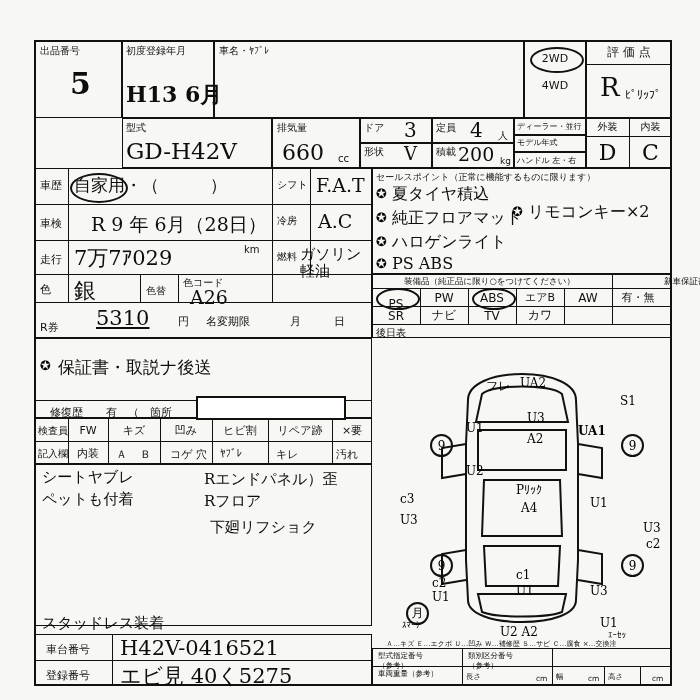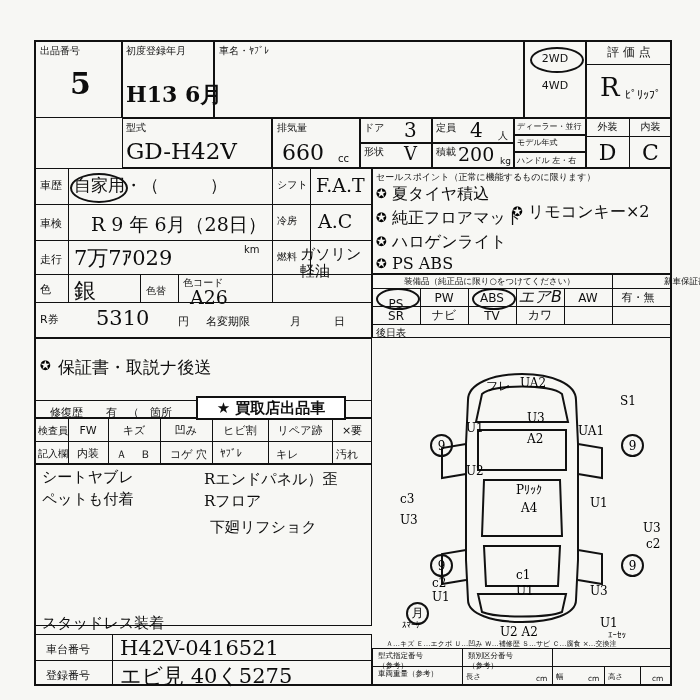--- a/index.html
+++ b/index.html
@@ -109,22 +109,22 @@
   <div class="hline" style="left:34px;top:274px;width:338px;"></div>
   <div class="lbl" style="left:40px;top:282px;font-size:11px;">色</div>
   <div class="hand" style="left:74px;top:276px;font-size:22px;">銀</div>
   <div class="vline" style="left:140px;top:274px;height:28px;"></div>
   <div class="lbl" style="left:146px;top:284px;font-size:10px;">色替</div>
   <div class="vline" style="left:178px;top:274px;height:28px;"></div>
   <div class="lbl" style="left:183px;top:276px;font-size:10px;">色コード</div>
   <div class="hand" style="left:190px;top:286px;font-size:19px;">A26</div>
 
   <div class="hline" style="left:34px;top:302px;width:338px;"></div>
-  <div class="lbl" style="left:40px;top:312px;font-size:11px;">R券</div>
-  <div class="hand" style="left:96px;top:306px;font-size:21px;">5310</div>
+  <div class="lbl" style="left:40px;top:320px;font-size:11px;">R券</div>
+  <div class="hand" style="left:96px;top:306px;font-size:21px;text-decoration:underline;">5310</div>
   <div class="lbl" style="left:178px;top:314px;font-size:11px;">円</div>
   <div class="lbl" style="left:206px;top:314px;font-size:11px;">名変期限</div>
   <div class="lbl" style="left:290px;top:314px;font-size:11px;">月</div>
   <div class="lbl" style="left:334px;top:314px;font-size:11px;">日</div>
 
   <div class="vline" style="left:272px;top:168px;height:134px;"></div>
   <div class="vline" style="left:310px;top:168px;height:106px;"></div>
   <div class="lbl" style="left:277px;top:178px;font-size:10px;">シフト</div>
   <div class="hand" style="left:316px;top:174px;font-size:19px;">F.A.T</div>
   <div class="lbl" style="left:277px;top:214px;font-size:10px;">冷房</div>
@@ -156,40 +156,39 @@
   <div class="hline" style="left:372px;top:324px;width:300px;"></div>
   <div class="vline" style="left:420px;top:288px;height:36px;"></div>
   <div class="vline" style="left:468px;top:288px;height:36px;"></div>
   <div class="vline" style="left:516px;top:288px;height:36px;"></div>
   <div class="vline" style="left:564px;top:288px;height:36px;"></div>
   <div class="vline" style="left:612px;top:288px;height:36px;"></div>
 
   <div class="lbl ctr" style="left:372px;top:289px;width:48px;height:29px;font-size:12px;">PS</div>
   <div class="lbl ctr" style="left:420px;top:289px;width:48px;height:17px;font-size:12px;">PW</div>
   <div class="lbl ctr" style="left:468px;top:289px;width:48px;height:17px;font-size:12px;">ABS</div>
-  <div class="lbl ctr" style="left:516px;top:289px;width:48px;height:17px;font-size:16px;font-style:italic;">エアB</div>
+  <div class="lbl ctr" style="left:516px;top:289px;width:48px;height:17px;font-size:11px;">エアB</div>
   <div class="lbl ctr" style="left:564px;top:289px;width:48px;height:17px;font-size:12px;">AW</div>
   <div class="oval" style="left:376px;top:288px;width:40px;height:18px;"></div>
   <div class="oval" style="left:472px;top:288px;width:40px;height:18px;"></div>
   <div class="lbl ctr" style="left:612px;top:289px;width:52px;height:17px;font-size:11px;">有・無</div>
 
   <div class="lbl ctr" style="left:372px;top:307px;width:48px;height:17px;font-size:12px;">SR</div>
   <div class="lbl ctr" style="left:420px;top:307px;width:48px;height:17px;font-size:12px;">ナビ</div>
   <div class="lbl ctr" style="left:468px;top:307px;width:48px;height:17px;font-size:12px;">TV</div>
   <div class="lbl ctr" style="left:516px;top:307px;width:48px;height:17px;font-size:12px;">カワ</div>
   <div class="lbl" style="left:376px;top:326px;font-size:10px;">後日表</div>
 
   <div class="bx" style="left:34px;top:338px;width:338px;height:80px;"></div>
   <div class="star" style="left:40px;top:358px;">✪</div>
   <div class="hand" style="left:58px;top:356px;font-size:17px;">保証書・取説ナ後送</div>
   <div class="hline" style="left:34px;top:400px;width:338px;"></div>
   <div class="lbl" style="left:50px;top:405px;font-size:11px;">修復歴</div>
   <div class="lbl" style="left:106px;top:405px;font-size:11px;">有　（　箇所</div>
   <div class="bx" style="left:196px;top:396px;width:150px;height:24px;border-width:2px;background:#fff;"></div>
-  <div class="lbl ctr" style="left:196px;top:396px;width:150px;height:24px;font-size:15px;font-weight:bold;">★ 買取店出品車</div>
 
   <div class="bx" style="left:34px;top:418px;width:338px;height:46px;"></div>
   <div class="vline" style="left:68px;top:418px;height:46px;"></div>
   <div class="vline" style="left:108px;top:418px;height:46px;"></div>
   <div class="hline" style="left:34px;top:441px;width:338px;"></div>
   <div class="lbl" style="left:38px;top:424px;font-size:10px;">検査員</div>
   <div class="lbl" style="left:38px;top:447px;font-size:10px;">記入欄</div>
   <div class="lbl ctr" style="left:68px;top:419px;width:40px;height:22px;font-size:11px;">FW</div>
   <div class="lbl ctr" style="left:68px;top:442px;width:40px;height:22px;font-size:11px;">内装</div>
 
@@ -260,21 +259,21 @@
     </g>
   </svg>
 
   <div class="cnum" style="left:486px;top:378px;">フレ</div>
   <div class="cnum" style="left:520px;top:376px;">UA2</div>
   <div class="cnum" style="left:620px;top:394px;">S1</div>
 
   <div class="cnum" style="left:527px;top:411px;">U3</div>
   <div class="cnum" style="left:527px;top:432px;">A2</div>
   <div class="cnum" style="left:466px;top:421px;">U1</div>
-  <div class="cnum" style="left:578px;top:424px;">UA1</div>
+  <div class="cnum" style="left:578px;top:424px;font-weight:bold;">UA1</div>
   <div class="circnum" style="left:430px;top:434px;">9</div>
   <div class="circnum" style="left:621px;top:434px;">9</div>
   <div class="cnum" style="left:466px;top:464px;">U2</div>
   <div class="cnum" style="left:400px;top:492px;">c3</div>
   <div class="cnum" style="left:400px;top:513px;">U3</div>
   <div class="cnum" style="left:516px;top:483px;">Pﾘｯｸ</div>
   <div class="cnum" style="left:521px;top:501px;">A4</div>
   <div class="cnum" style="left:590px;top:496px;">U1</div>
   <div class="cnum" style="left:643px;top:521px;">U3</div>
   <div class="cnum" style="left:646px;top:537px;">c2</div>

